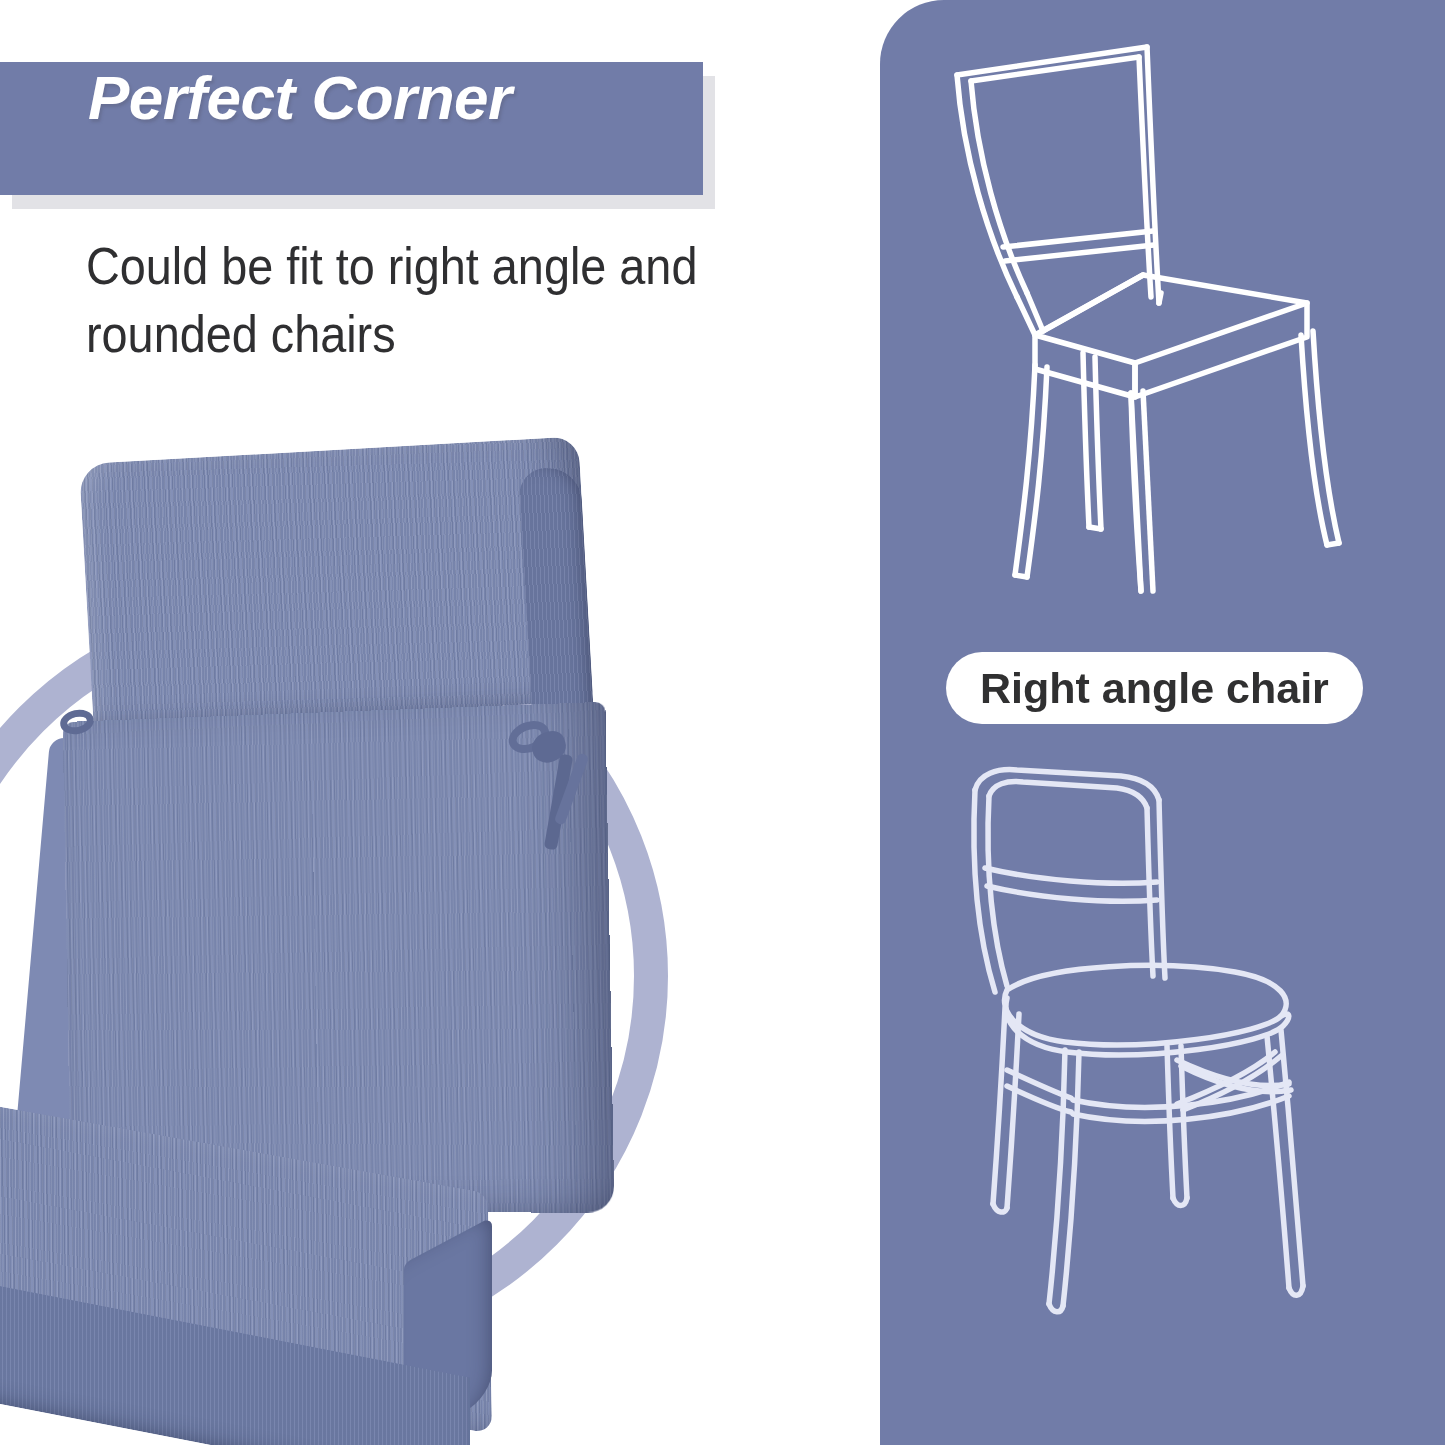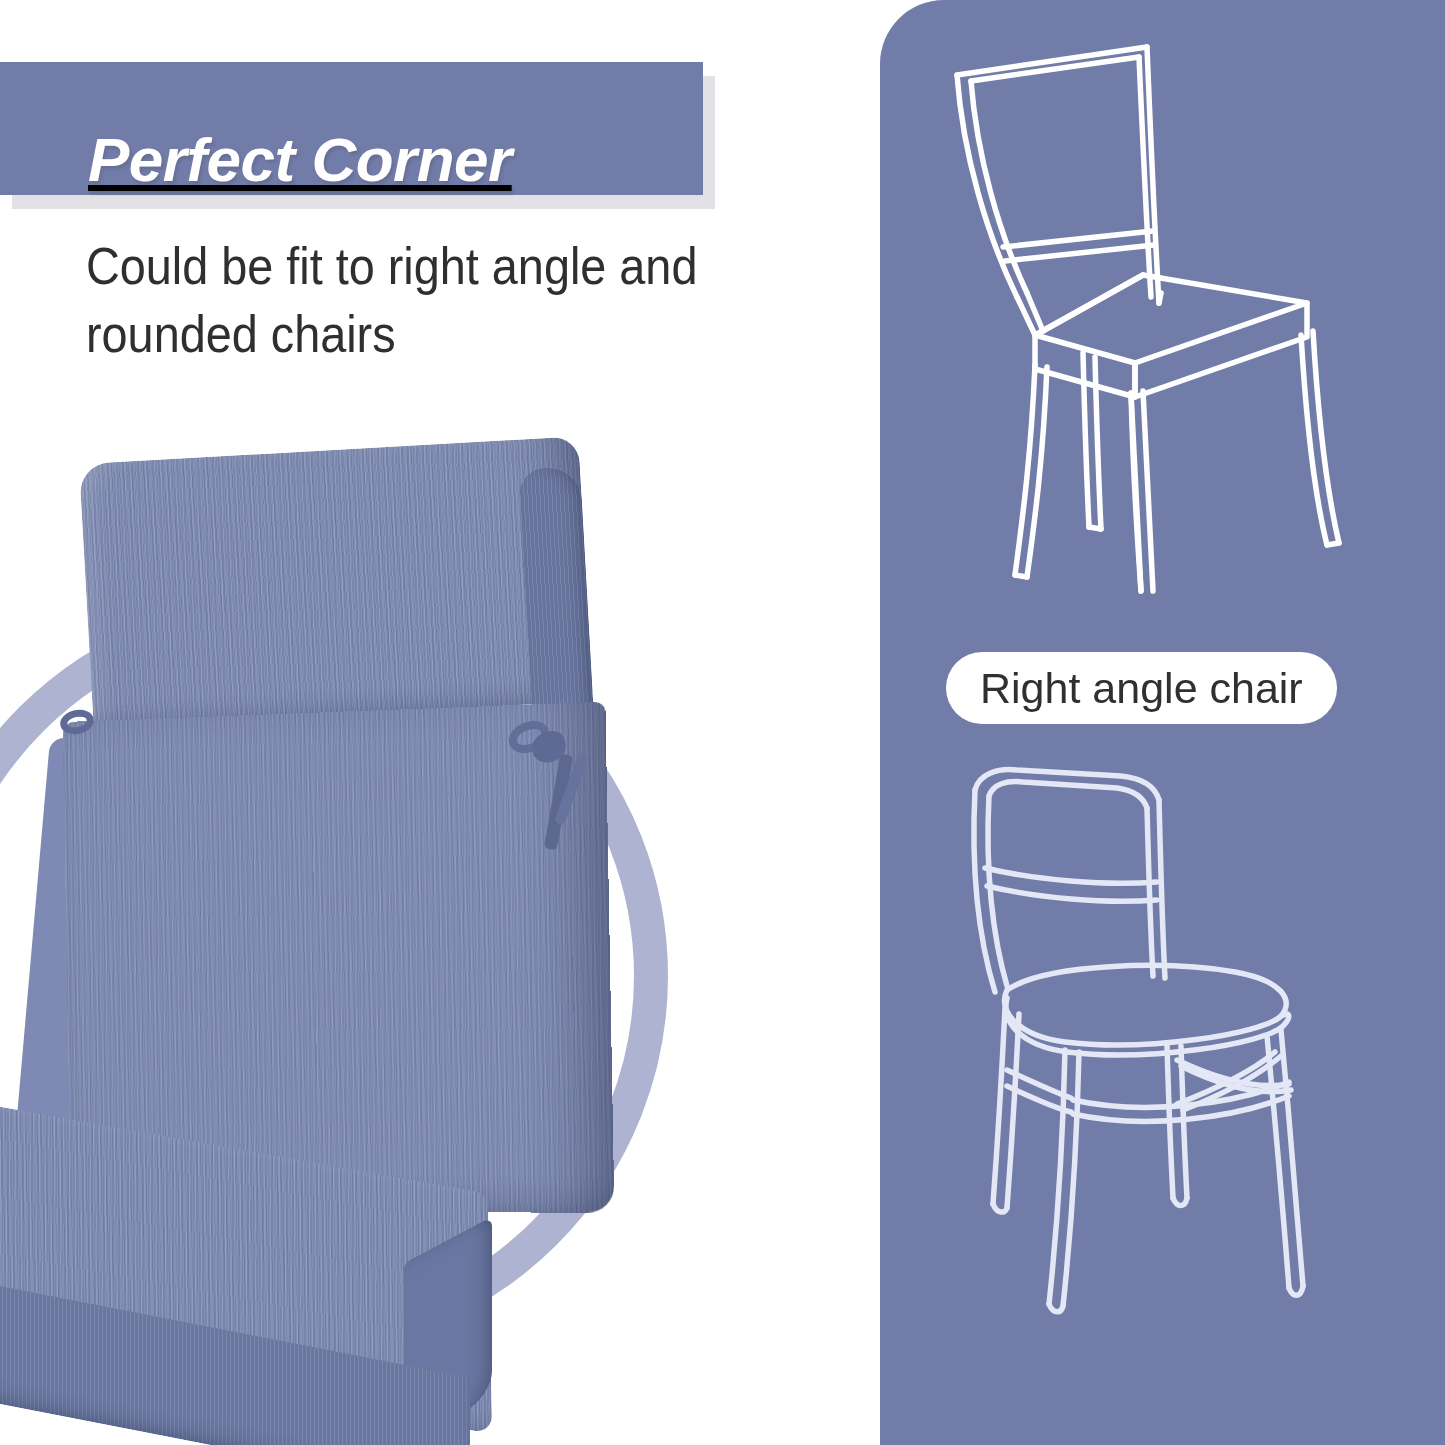--- a/index.html
+++ b/index.html
@@ -14,23 +14,22 @@
   
   #left-column{
     position:absolute; left:0; top:0; width:880px; height:1445px;
     background:#ffffff;
   }
 
   
   #title-banner{
     position:absolute; left:0; top:62px; width:703px; height:133px;
     background:#717CA8;
-    display:flex; align-items:flex-end;
+    display:flex; align-items:flex-start;
     z-index:5;
-    text-decoration:underline;
   }
   #title-banner-shadow{
     position:absolute; left:12px; top:76px; width:703px; height:133px;
     background:#e2e2e6;
     z-index:4;
   }
   #title-text{
     color:#ffffff;
     font-size:62px;
     font-weight:bold;
@@ -186,21 +185,21 @@
   #chair-round-corner{ left:65px; top:760px; width:430px; height:580px; }
 
   .pill-label{
     position:absolute;
     background:#ffffff;
     border-radius:999px;
     height:72px;
     display:flex; align-items:center; justify-content:center;
     color:#303031;
     font-size:43px;
-    font-weight:400;
+    font-weight:700;
     white-space:nowrap;
     padding:0 34px;
   }
   #label-right-angle{ left:66px; top:652px; }
   #label-round-corner{ left:48px; top:1328px; }
 </style>
 </head>
 <body>
 
 <div id="left-column">

